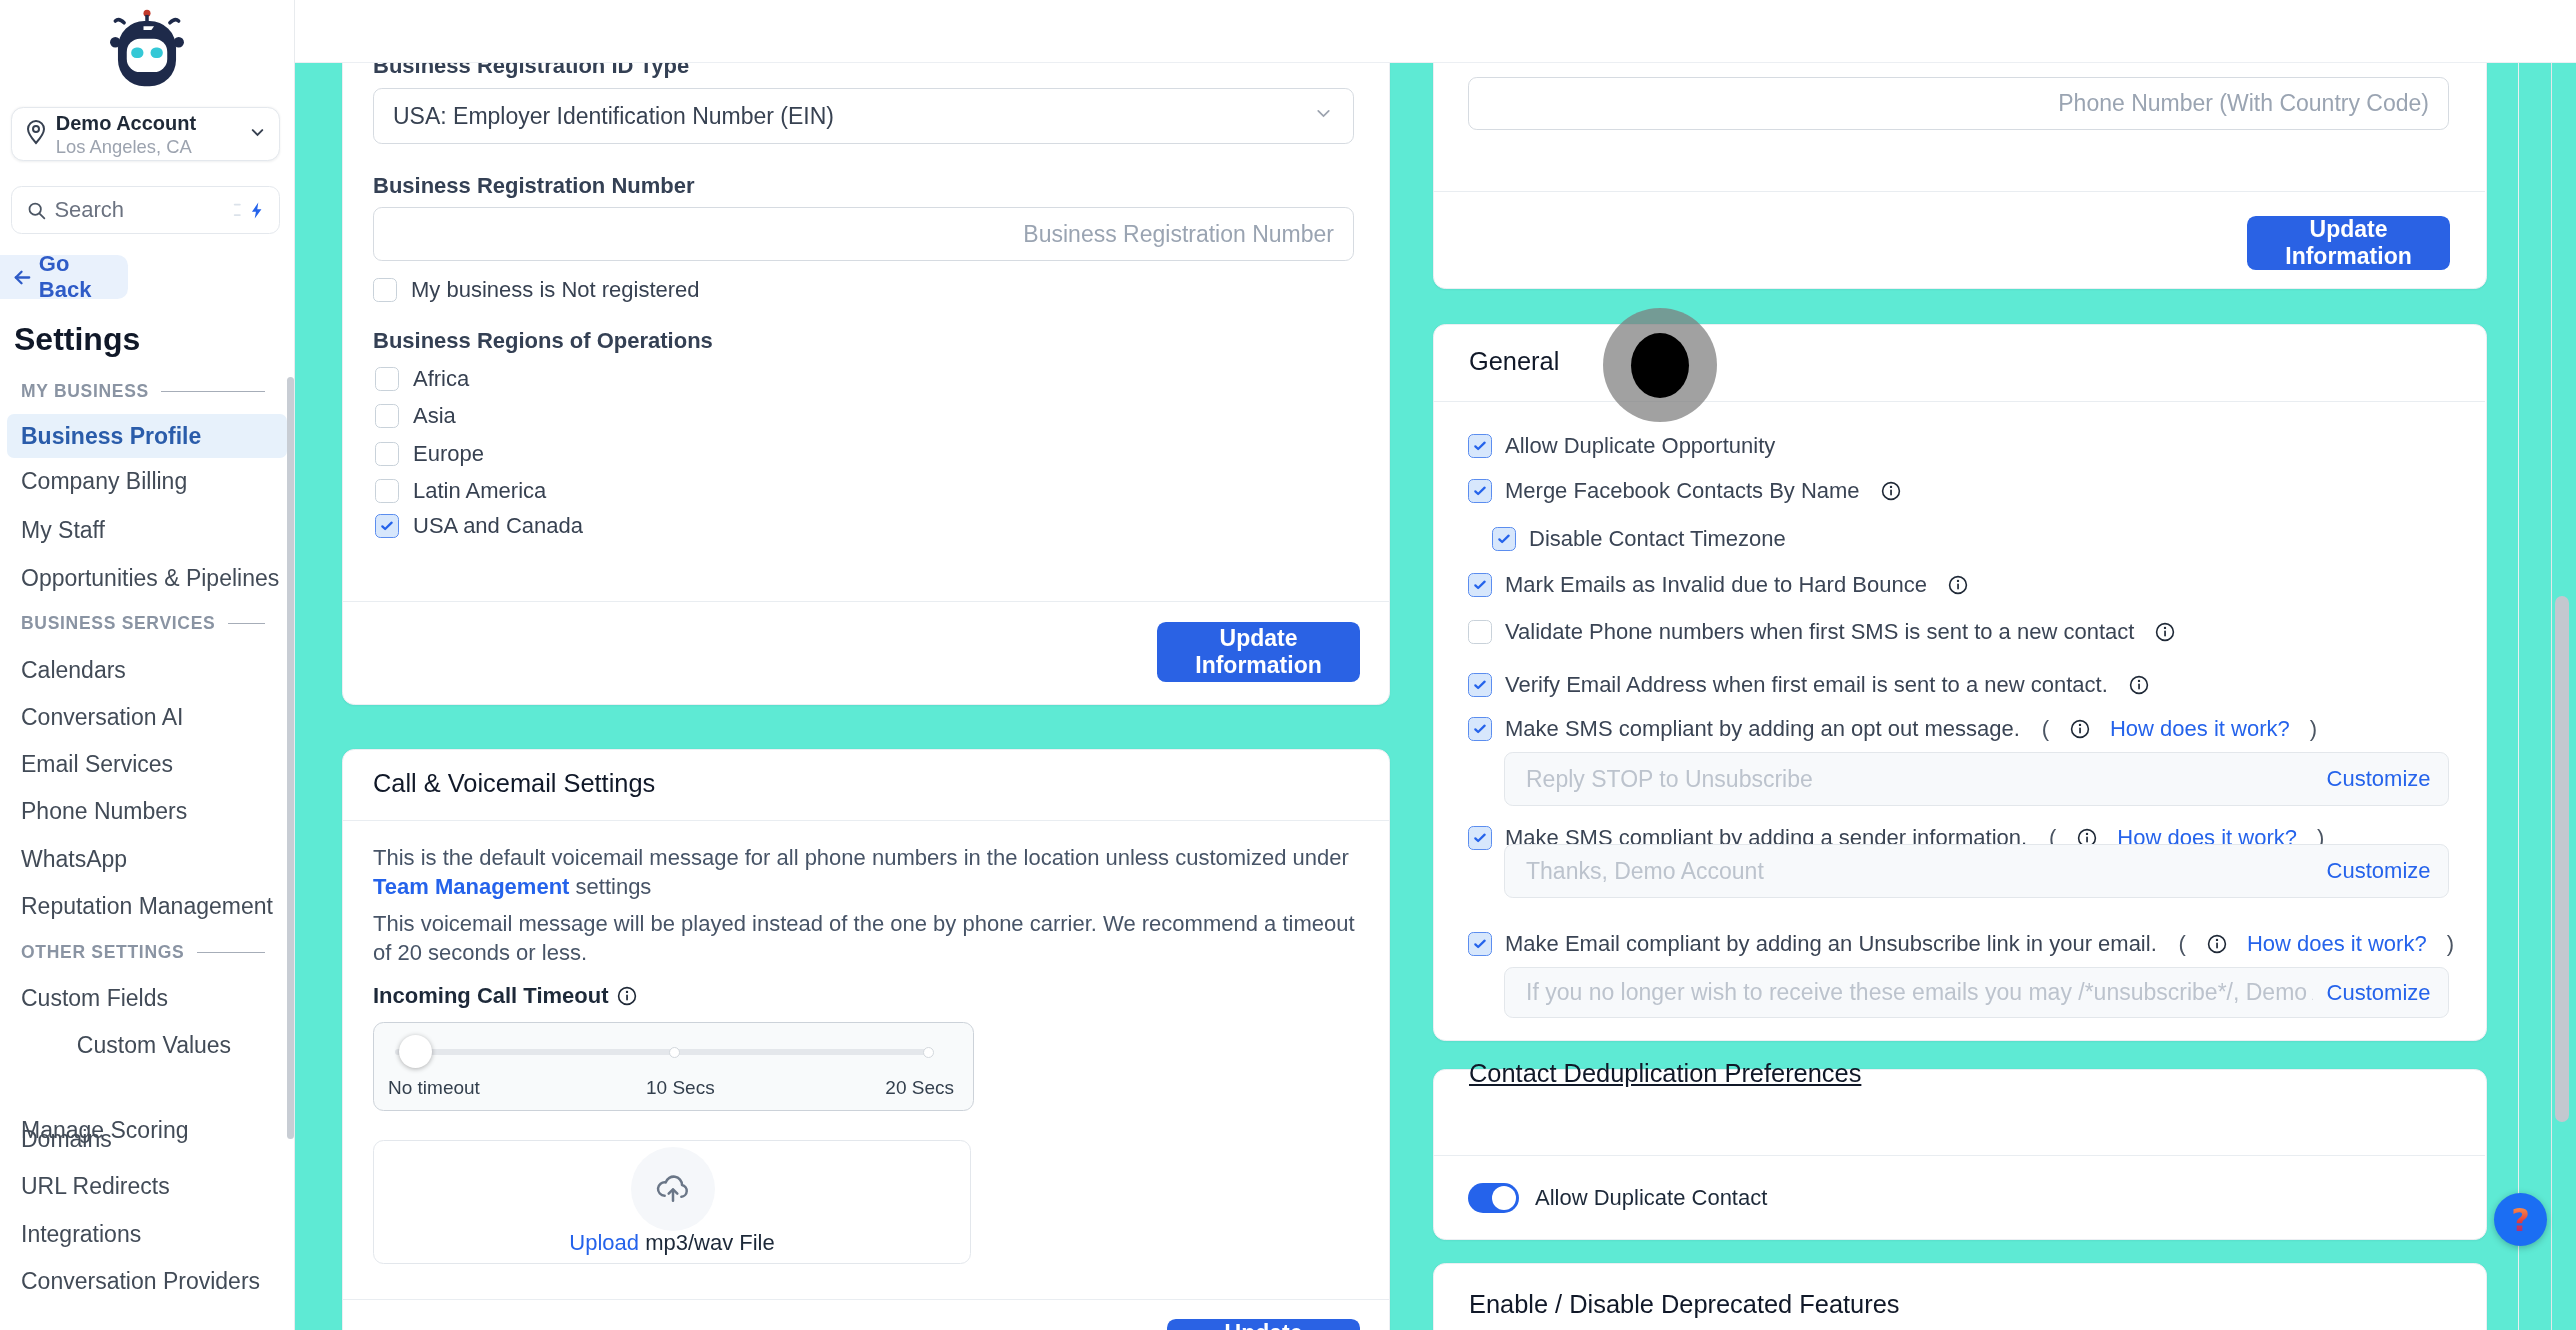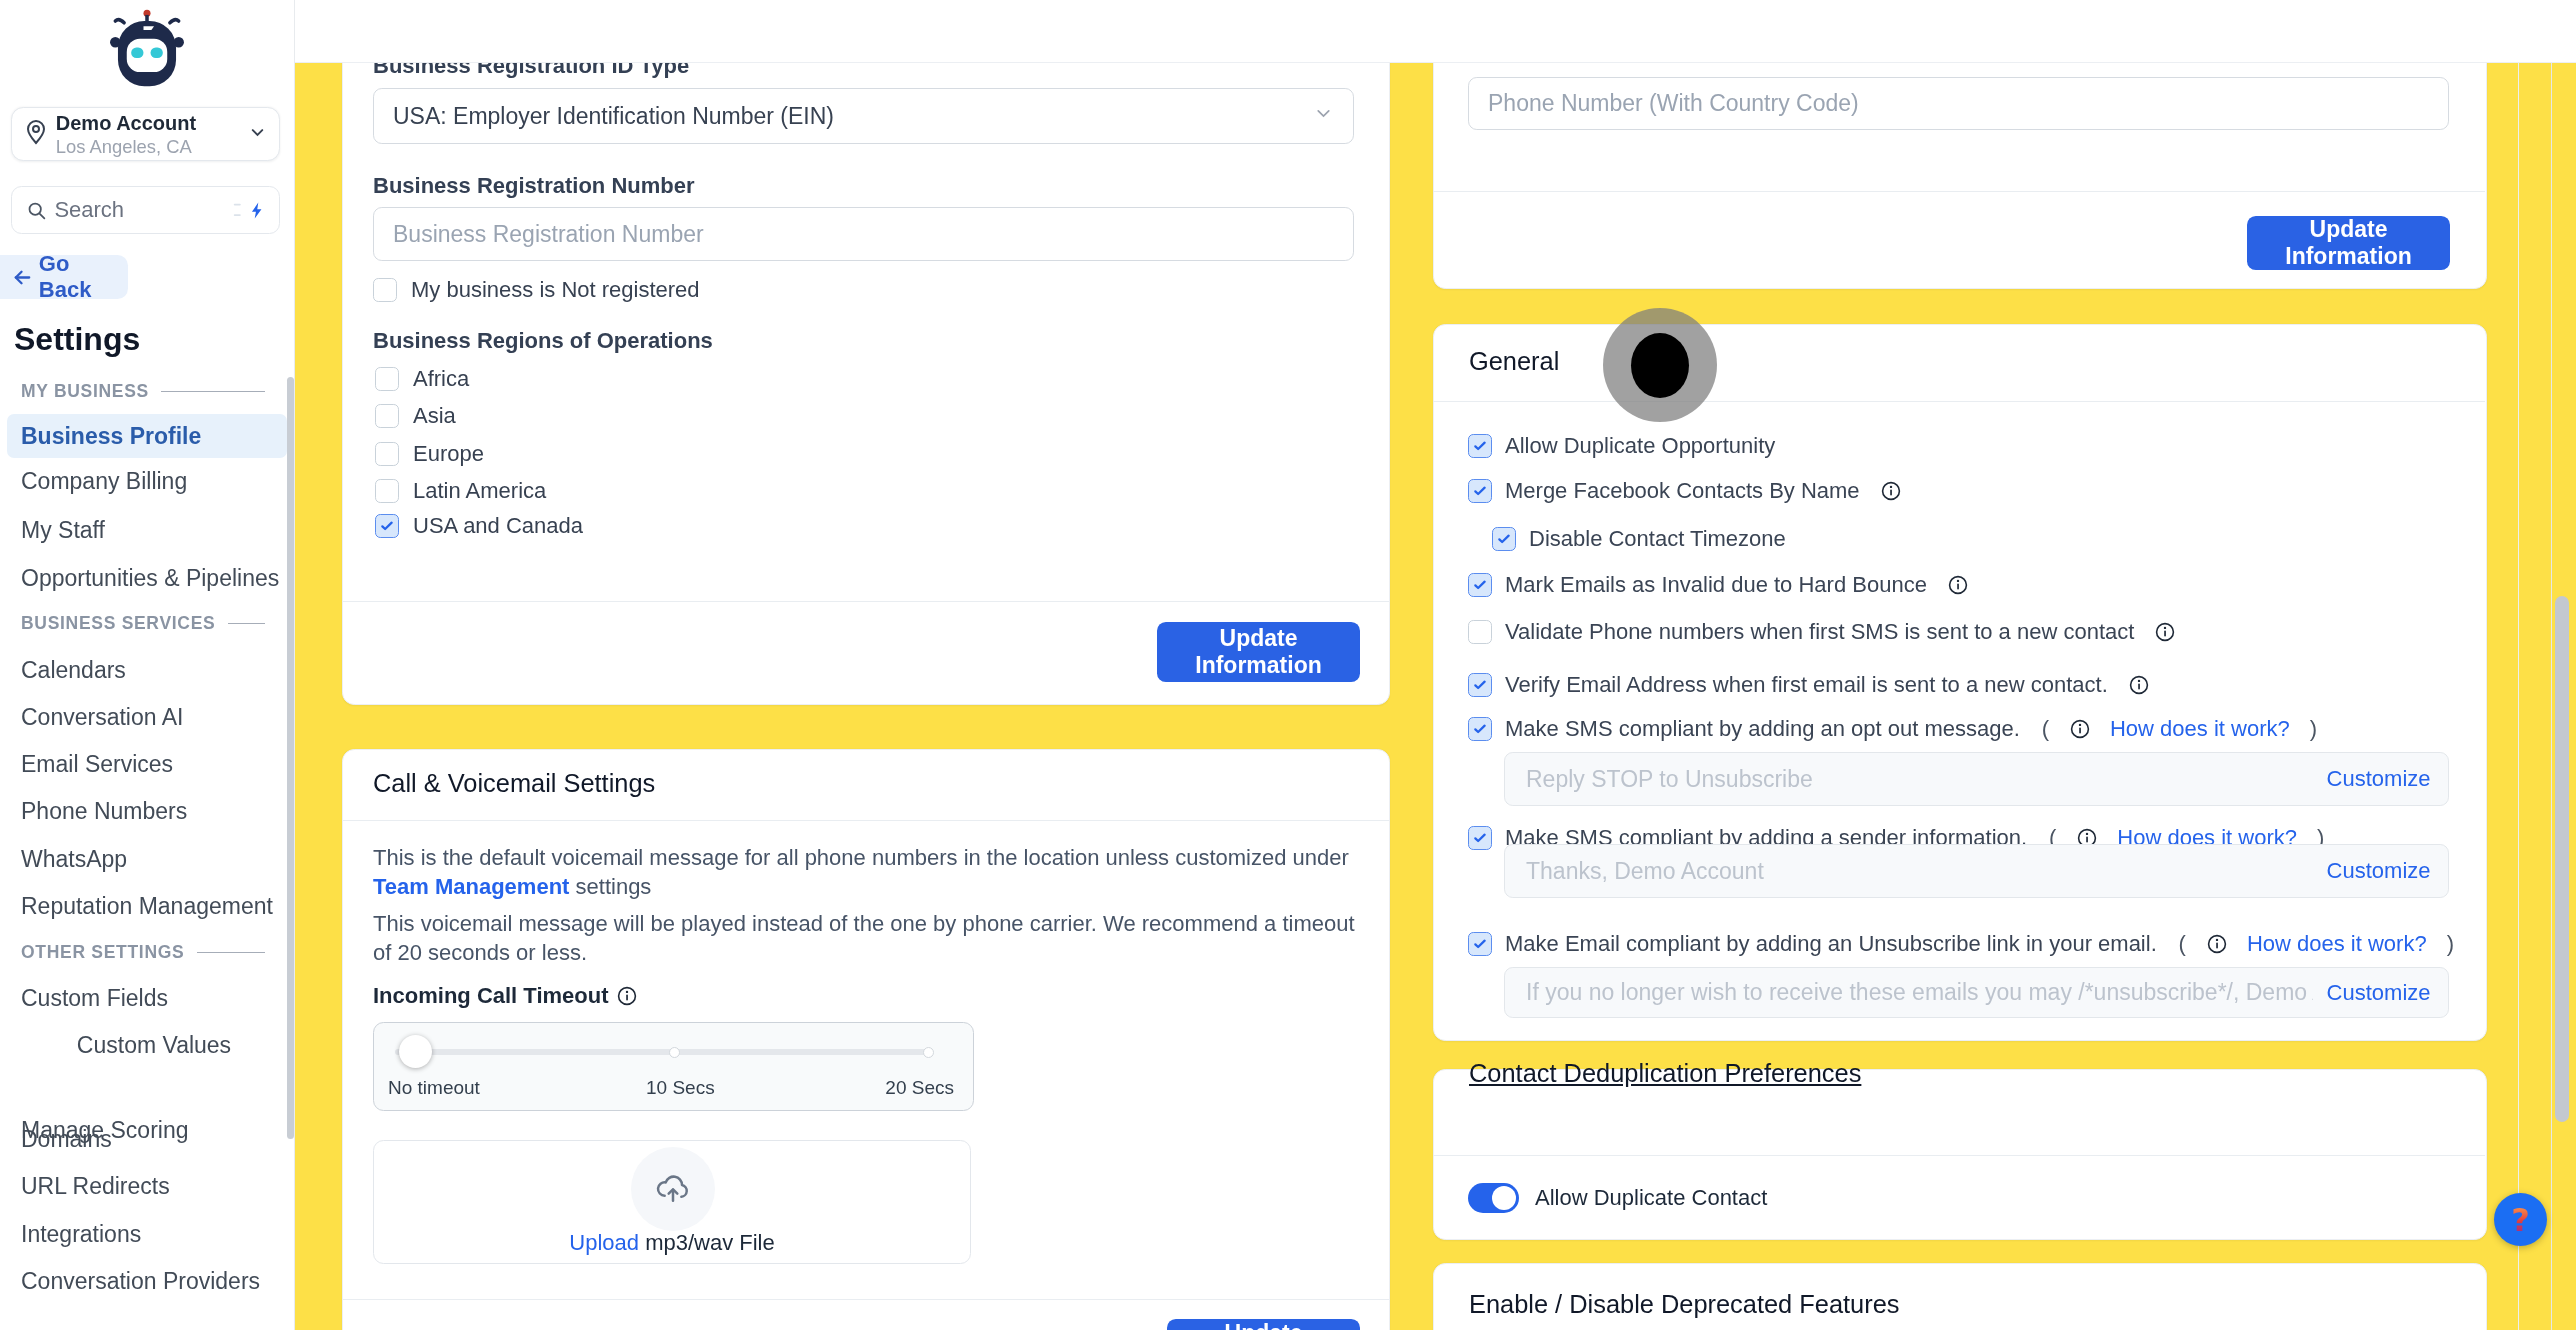--- a/index.html
+++ b/index.html
@@ -1,18 +1,18 @@
 <!DOCTYPE html>
 <html style="--primary: #2a62e4; --link: #2563eb; --active-bg: #e7f1fb; --active-text: #2a5caa; --green: #1ea45a; --orange: #f4601c; --avatar-green: #86b98b; --help-blue: #1b6ef3; --toggle-on: #2563eb;font-size:14px"><head>
 <meta charset="utf-8">
 <style>
   * { margin:0; padding:0; box-sizing:border-box; }
   html,body { width:2576px; height:1330px; overflow:hidden; }
   body { font-family:"Liberation Sans","DejaVu Sans",sans-serif; background:#f2f5f7; color:#1f2937; }
-  #screen { position:relative; width:2576px; height:1330px; overflow:hidden; background:#fde047; }
+  #screen { position:relative; width:2576px; height:1330px; overflow:hidden; background:#5eead4; }
   .card { position:absolute; background:#fff; border:0.9px solid #eceff3; border-radius:12.3px;
           box-shadow:0 0.9px 1.8px rgba(16,24,40,.05); z-index:1; }
   .divider { position:absolute; height:0.9px; background:#e9edf1; z-index:2; }
 
   
   #topbar { position:absolute; left:294px; top:0; width:2282px; height:63px; background:#fff;
             border-bottom:0.9px solid #eceff3; z-index:5; }
 
   
   #sidebar { position:absolute; left:0; top:0; width:295px; height:1330px; background:#fff;
@@ -46,21 +46,21 @@
   .menu-item { position:absolute; left:7px; width:280px; height:44px; line-height:44px; padding-left:14px;
                font-size:23px; color:#424b57; border-radius:7px; cursor:pointer; white-space:nowrap; }
   .menu-item.active { background:var(--active-bg); color:var(--active-text); font-weight:bold; }
   #sidebar-scroll-thumb { position:absolute; left:287px; top:377px; width:7px; height:762px;
                           background:#c8cdd4; border-radius:3.5px; z-index:7; }
 
   
   .field-label { position:absolute; font-size:22px; font-weight:bold; color:#344054; z-index:2; }
   .text-input { position:absolute; border:0.9px solid #d6dbe1; border-radius:8.8px; background:#fff;
                 font-size:23px; color:#374151; padding:0 19px; outline:none; z-index:2;
-                font-family:"Liberation Sans",sans-serif; }
+                font-family:"Liberation Sans",sans-serif;text-align:right; }
   .text-input::placeholder { color:#9aa4b2; }
   .select { position:absolute; border:0.9px solid #d6dbe1; border-radius:8.8px; background:#fff;
             display:flex; align-items:center; font-size:23px; color:#374151; padding:0 19px;
             justify-content:space-between; cursor:pointer; z-index:2; }
   .checkbox { width:24px; height:24px; border:1.3px solid #c9d2da; border-radius:5.3px; background:#fff;
               flex:none; display:flex; align-items:center; justify-content:center; }
   .checkbox.checked { background:#d7e7fc; border-color:#5b8def; }
   .check-row { position:absolute; display:flex; align-items:center; gap:14px; font-size:22px;
                color:#374151; z-index:2; white-space:nowrap; }
   .btn-primary { position:absolute; background:var(--primary); color:#fff; font-size:23px; font-weight:bold;

